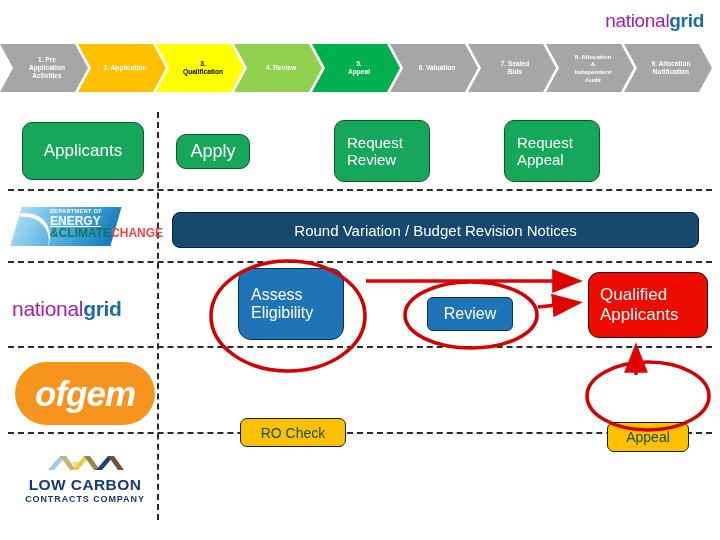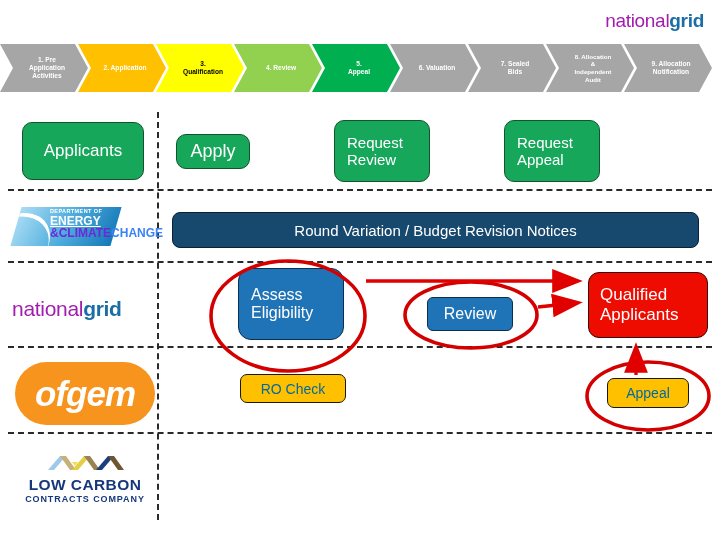--- a/index.html
+++ b/index.html
@@ -24,21 +24,21 @@
 
   
   .hline{position:absolute;left:8px;width:704px;height:0;border-top:2px dashed #2a2a2a;}
   .vline{position:absolute;left:157px;top:112px;height:408px;width:0;border-left:2px dashed #2a2a2a;}
 
   
   .box{position:absolute;display:flex;align-items:center;justify-content:center;box-sizing:border-box;font-weight:400;}
   .green{background:#17a75b;border:1.5px solid #14532c;border-radius:10px;color:#fff;}
   .blue{background:#1f74b8;border:1.5px solid #0b2f4e;color:#fff;}
   .redbox{background:#ee0b00;border:1.5px solid #3a0300;border-radius:11px;color:#fff;}
-  .yellow{background:#ffc000;border:1.5px solid #1a1a00;border-radius:7px;color:#0369a1;}
+  .yellow{background:#ffc000;border:1.5px solid #1a1a00;border-radius:7px;color:#14532d;margin-top:44px;}
   .leftal{justify-content:flex-start;text-align:left;}
 
   .applicants{left:22px;top:122px;width:122px;height:58px;font-size:17px;}
   .apply{left:176px;top:134px;width:74px;height:35px;font-size:18px;}
   .req-review{left:334px;top:120px;width:96px;height:62px;font-size:15px;padding-left:12px;}
   .req-appeal{left:504px;top:120px;width:96px;height:62px;font-size:15px;padding-left:12px;}
 
   .notice-bar{left:172px;top:212px;width:527px;height:36px;background:#17486e;border:1.5px solid #0a2036;border-radius:8px;color:#fff;font-size:15px;}
 
   .assess{left:238px;top:268px;width:106px;height:72px;border-radius:13px;font-size:16px;padding-left:12px;}
@@ -51,21 +51,21 @@
   
   .decc{position:absolute;left:10px;top:202px;width:152px;height:48px;}
   .decc-flag{position:absolute;left:6px;top:5px;width:100px;height:39px;transform:skewX(-16deg);
              background:linear-gradient(105deg,#aadcf4 0%,#57b2e0 45%,#1579b8 100%);overflow:hidden;}
   .decc-flag::after{content:"";position:absolute;left:-26px;top:6px;width:64px;height:58px;border-radius:50%;
              border-top:4px solid #ffffff;transform:rotate(18deg);}
   .decc-text{position:absolute;left:40px;top:7px;line-height:1.05;}
   .decc-l1{font-size:5.5px;font-weight:700;color:#fff;letter-spacing:.4px;}
   .decc-l2{font-size:12px;font-weight:700;color:#fff;text-decoration:underline;}
   .decc-l3{font-size:12px;font-weight:700;}
-  .decc-white{color:#6d28d9;} .decc-blue{color:#3b82f6;}
+  .decc-white{color:#0f766e;} .decc-blue{color:#ef4444;}
 
   
   .ng-row{position:absolute;left:12px;top:297px;font-size:21px;letter-spacing:-0.3px;}
 
   
   .ofgem{position:absolute;left:15px;top:362px;width:140px;height:63px;background:#f7941d;border-radius:32px;
          display:flex;align-items:center;justify-content:center;color:#fff;font-size:35px;font-style:italic;font-weight:700;letter-spacing:-1px;}
 
   
   .lccc{position:absolute;left:18px;top:448px;width:134px;text-align:center;color:#16377c;}

